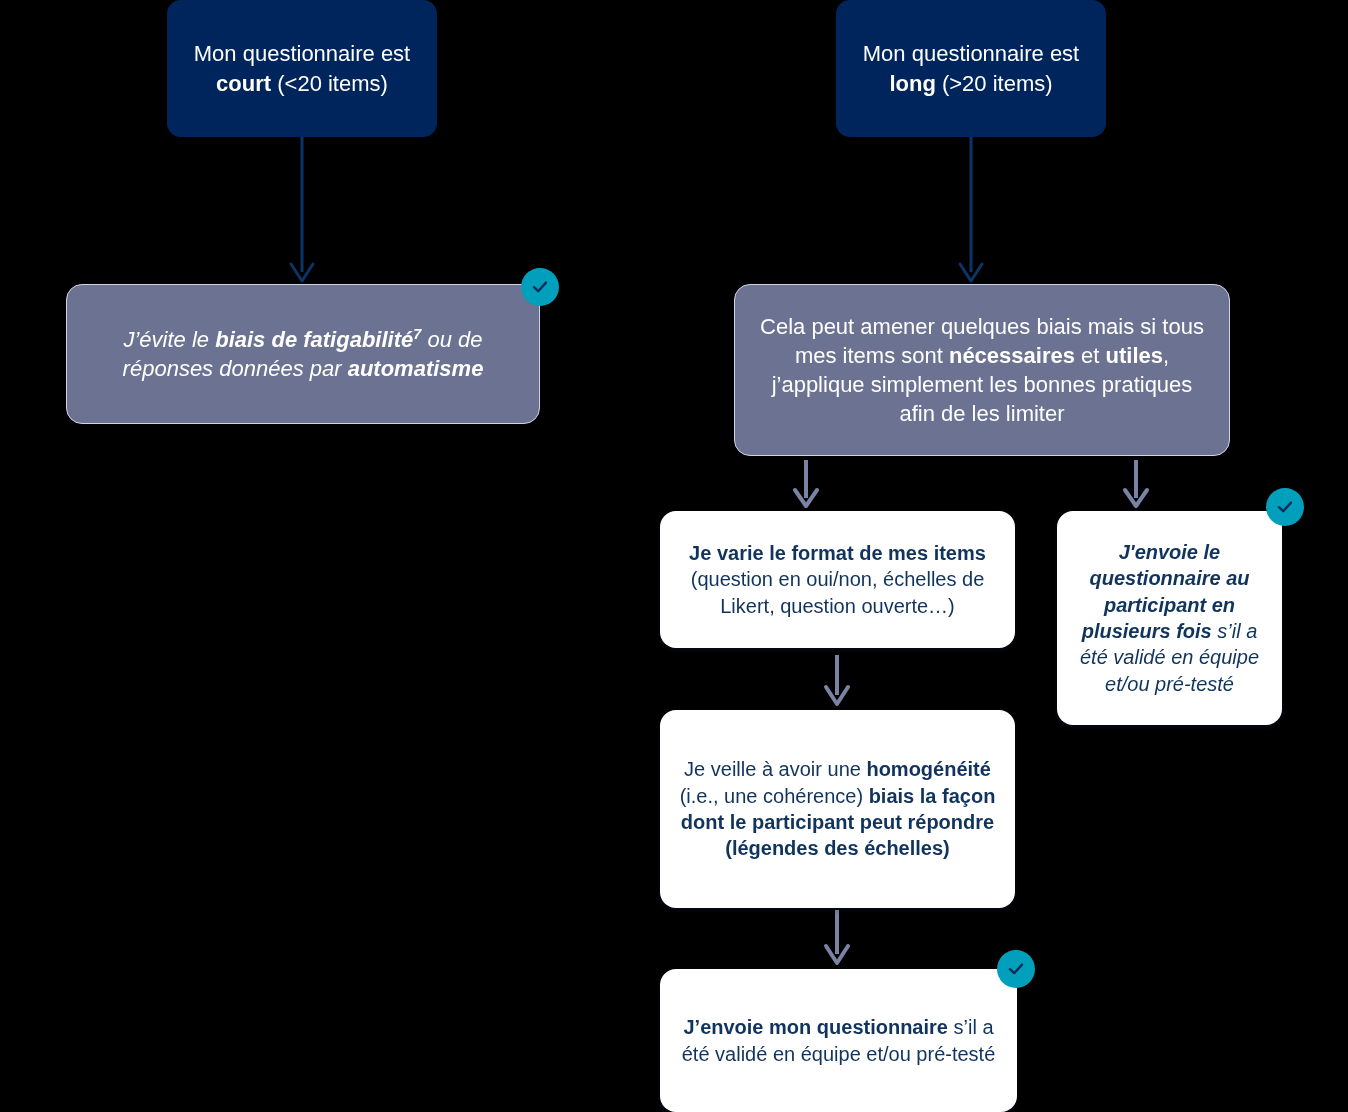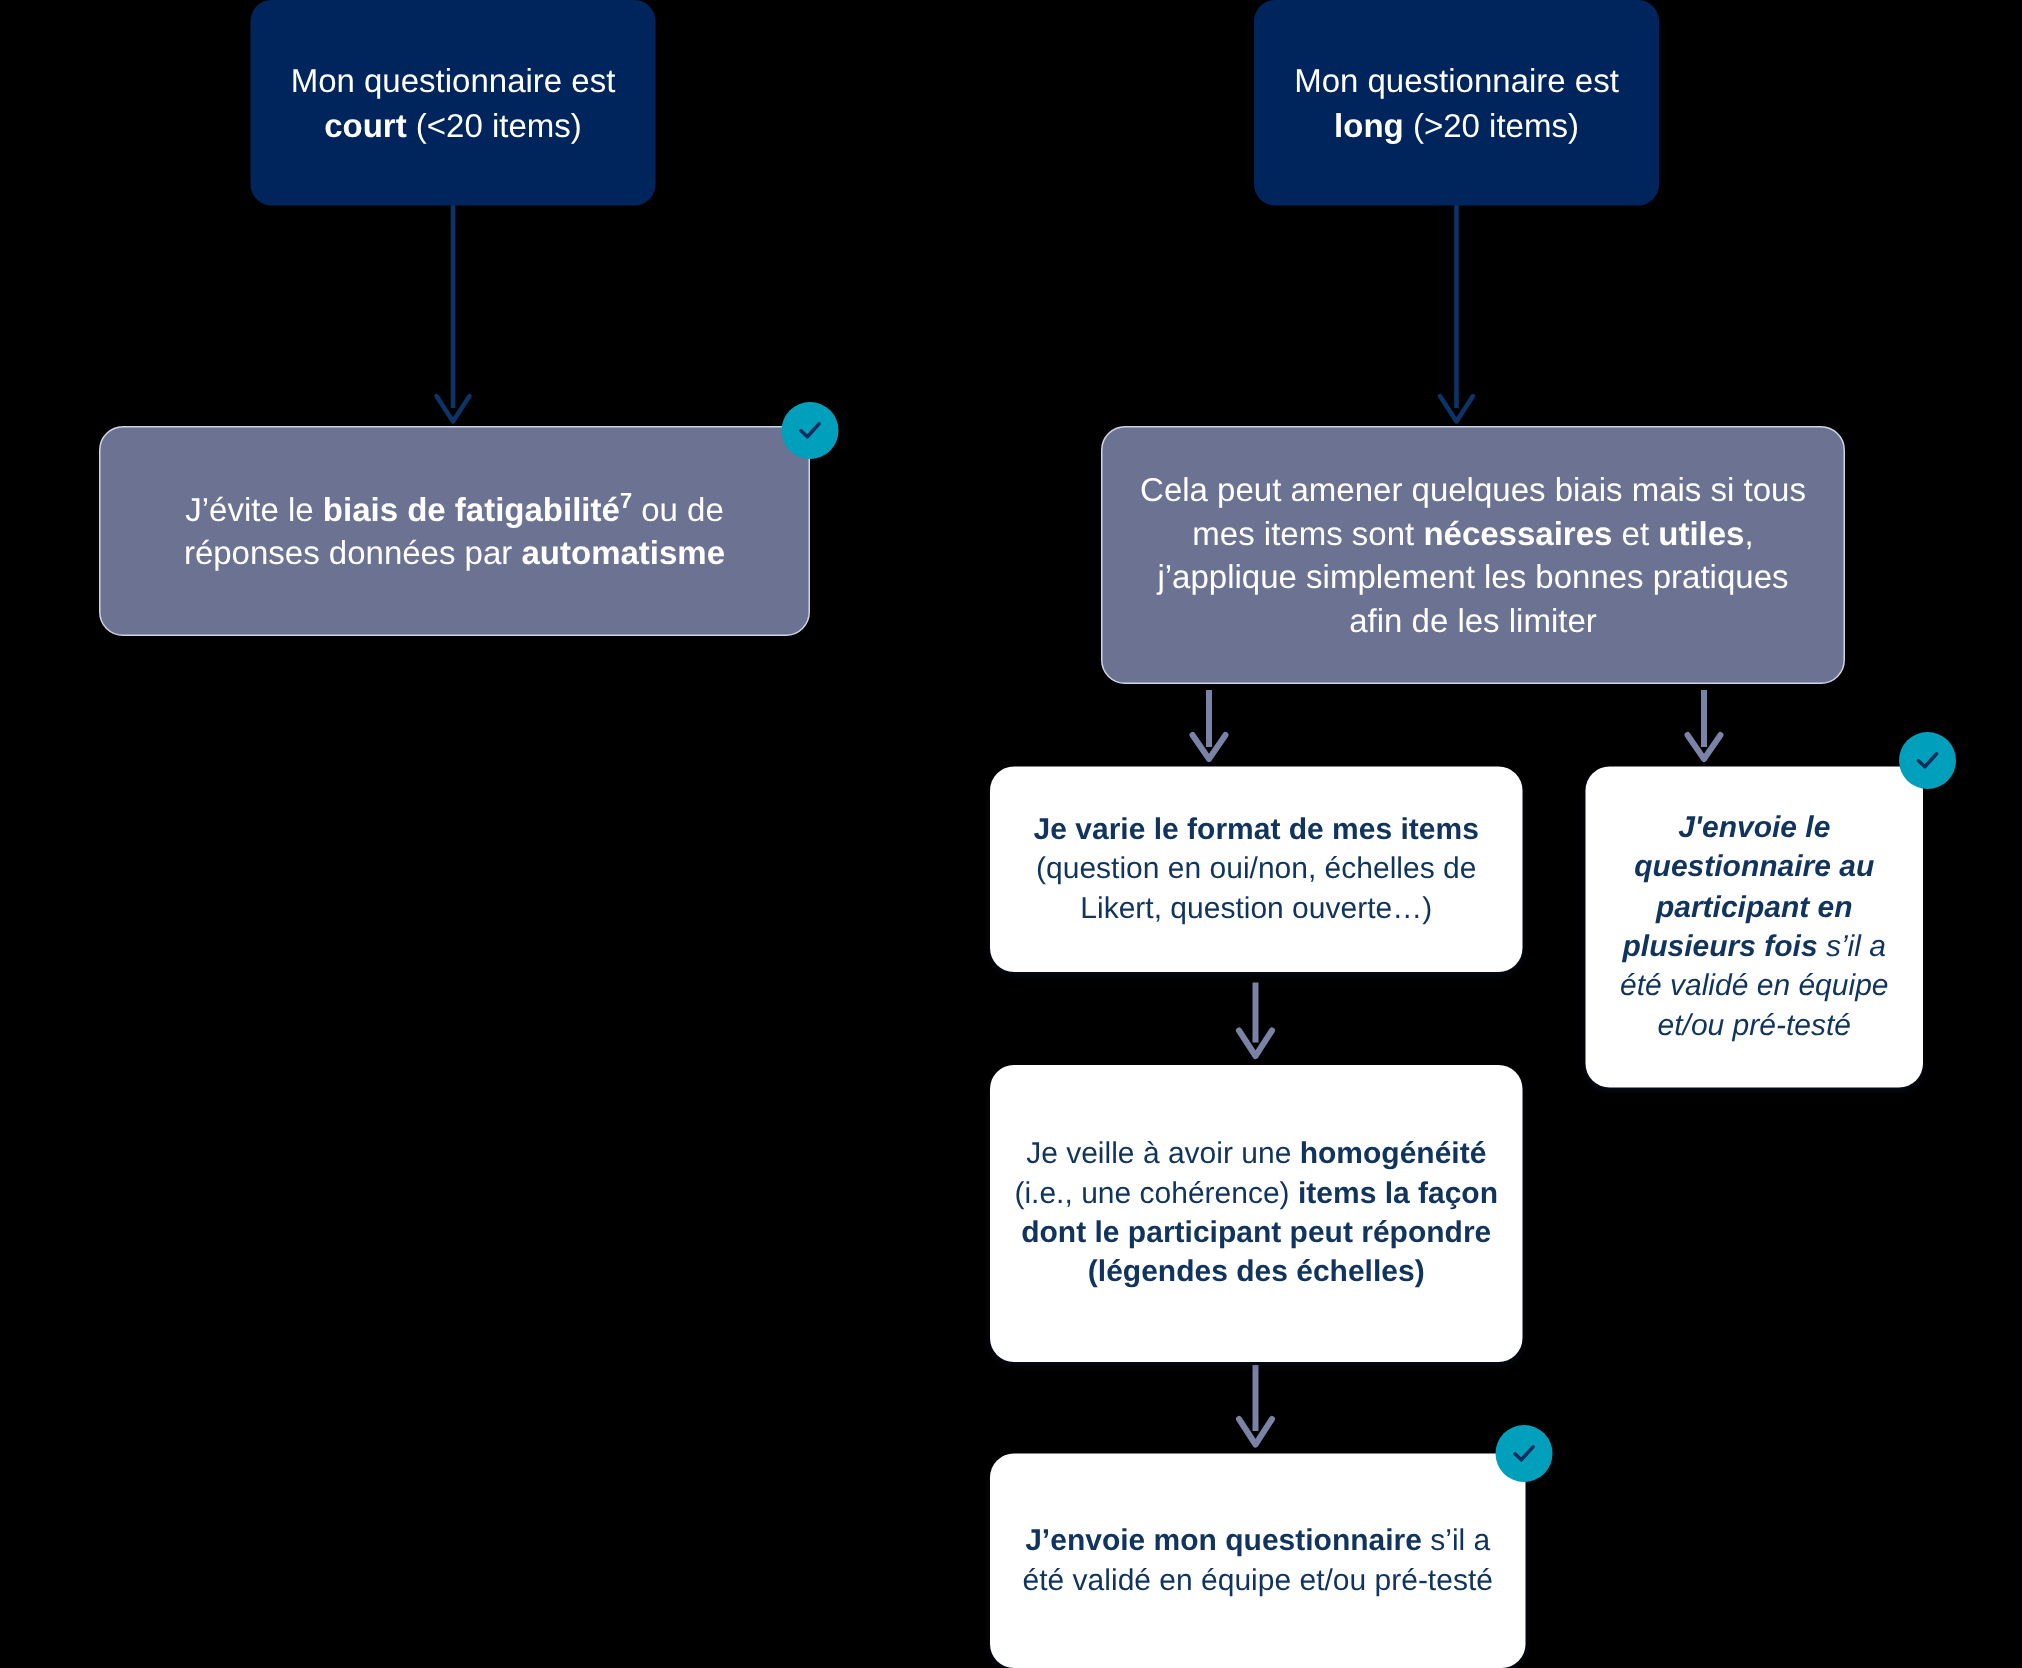--- a/index.html
+++ b/index.html
@@ -131,21 +131,21 @@
   </div>
 
   <div class="node node-navy" style="left:167px; top:0px; width:270px; height:137px;">
     <span>Mon questionnaire est <b>court</b> (&lt;20 items)</span>
   </div>
 
   <div class="node node-navy" style="left:836px; top:0px; width:270px; height:137px;">
     <span>Mon questionnaire est <b>long</b> (&gt;20 items)</span>
   </div>
 
-  <div class="node node-gray" style="left:66px; top:284px; width:474px; height:140px;">
+  <div class="node node-gray" style="left:66px; top:284px; width:474px; height:140px;font-style:italic;">
     <span>J’évite le <b>biais de fatigabilité<sup>7</sup></b> ou de réponses données par <b>automatisme</b></span>
   </div>
   <div class="badge" style="left:521px; top:268px;">
     <svg width="20" height="20" viewBox="0 0 20 20">
       <path d="M 4 10.2 L 8.2 14.2 L 16 5.6" fill="none" stroke="#0b2d5c" stroke-width="2.4" stroke-linecap="round" stroke-linejoin="round"></path>
     </svg>
   </div>
 
   <div class="node node-gray" style="left:734px; top:284px; width:496px; height:172px;">
     <span>Cela peut amener quelques biais mais si tous mes items sont <b>nécessaires</b> et <b>utiles</b>, j’applique simplement les bonnes pratiques afin de les limiter</span>
@@ -158,21 +158,21 @@
   <div class="node node-white" style="left:1057px; top:511px; width:225px; height:214px;font-style:italic;">
     <span><b>J'envoie le questionnaire au participant en plusieurs fois</b> s’il a été validé en équipe et/ou pré-testé</span>
   </div>
   <div class="badge" style="left:1266px; top:488px;">
     <svg width="20" height="20" viewBox="0 0 20 20">
       <path d="M 4 10.2 L 8.2 14.2 L 16 5.6" fill="none" stroke="#0b2d5c" stroke-width="2.4" stroke-linecap="round" stroke-linejoin="round"></path>
     </svg>
   </div>
 
   <div class="node node-white" style="left:660px; top:710px; width:355px; height:198px;">
-    <span>Je veille à avoir une <b>homogénéité</b> (i.e., une cohérence) <b>items la façon dont le participant peut répondre (légendes des échelles)</b></span>
+    <span>Je veille à avoir une <b>homogénéité</b> (i.e., une cohérence) <b>biais la façon dont le participant peut répondre (légendes des échelles)</b></span>
   </div>
 
   <div class="node node-white" style="left:660px; top:969px; width:357px; height:143px;">
     <span><b>J’envoie mon questionnaire</b> s’il a été validé en équipe et/ou pré-testé</span>
   </div>
   <div class="badge" style="left:997px; top:950px;">
     <svg width="20" height="20" viewBox="0 0 20 20">
       <path d="M 4 10.2 L 8.2 14.2 L 16 5.6" fill="none" stroke="#0b2d5c" stroke-width="2.4" stroke-linecap="round" stroke-linejoin="round"></path>
     </svg>
   </div>

